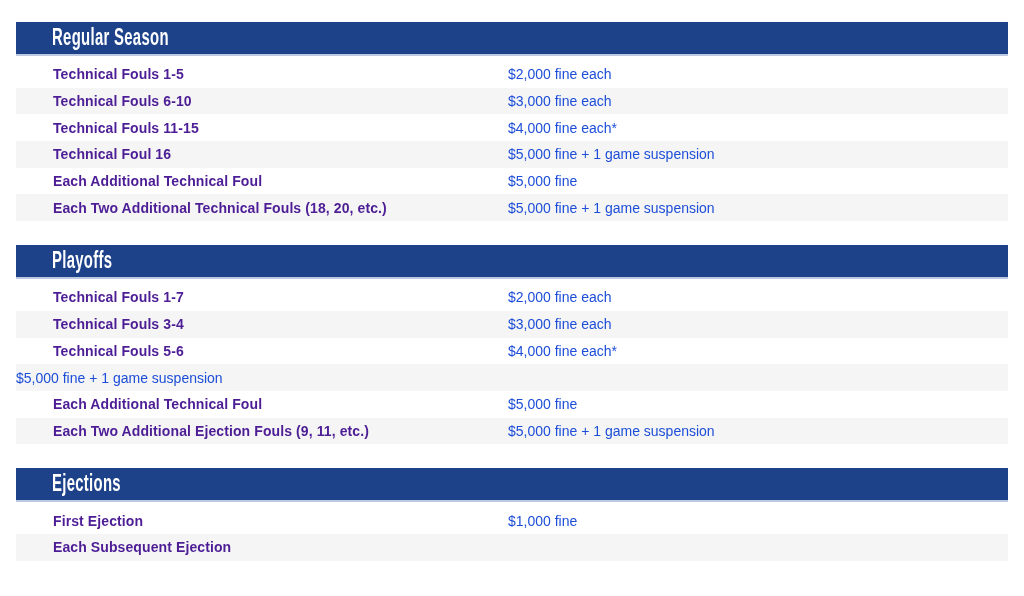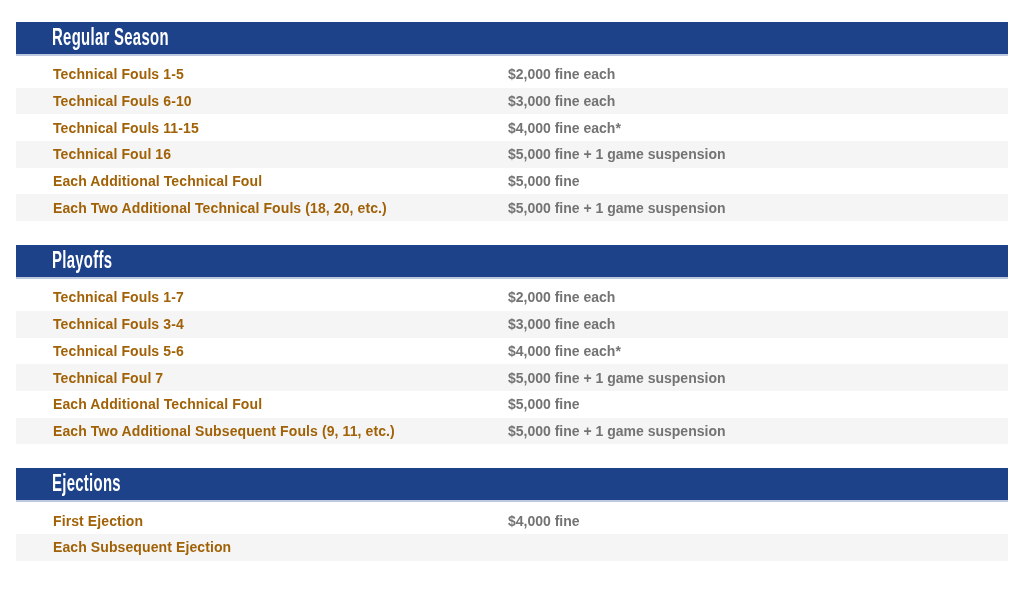--- a/index.html
+++ b/index.html
@@ -53,29 +53,29 @@
   }
   .rows .row:nth-child(even) {
     background: #f5f5f5;
   }
   .cell-label {
     width: 492px;
     box-sizing: border-box;
     padding-left: 37px;
     font-size: 14px;
     font-weight: 700;
-    color: #a16207;
+    color: #4c1d95;
     letter-spacing: 0.1px;
     white-space: nowrap;
   }
   .cell-value {
     flex: 1;
     font-size: 14px;
-    font-weight: 700;
-    color: #737373;
+    font-weight: 400;
+    color: #1d4ed8;
     white-space: nowrap;
   }
 </style>
 </head>
 <body>
 
 <div class="page">
   <div class="fines-table">
 
     <div class="section">
@@ -121,42 +121,41 @@
         </div>
         <div class="row">
           <div class="cell-label">Technical Fouls 3-4</div>
           <div class="cell-value">$3,000 fine each</div>
         </div>
         <div class="row">
           <div class="cell-label">Technical Fouls 5-6</div>
           <div class="cell-value">$4,000 fine each*</div>
         </div>
         <div class="row">
-          <div class="cell-label">Technical Foul 7</div>
           <div class="cell-value">$5,000 fine + 1 game suspension</div>
         </div>
         <div class="row">
           <div class="cell-label">Each Additional Technical Foul</div>
           <div class="cell-value">$5,000 fine</div>
         </div>
         <div class="row">
-          <div class="cell-label">Each Two Additional Subsequent Fouls (9, 11, etc.)</div>
+          <div class="cell-label">Each Two Additional Ejection Fouls (9, 11, etc.)</div>
           <div class="cell-value">$5,000 fine + 1 game suspension</div>
         </div>
       </div>
     </div>
 
     <div class="section">
       <div class="section-header">
         <span class="section-title">Ejections</span>
       </div>
       <div class="rows">
         <div class="row">
           <div class="cell-label">First Ejection</div>
-          <div class="cell-value">$4,000 fine</div>
+          <div class="cell-value">$1,000 fine</div>
         </div>
         <div class="row">
           <div class="cell-label">Each Subsequent Ejection</div>
         </div>
       </div>
     </div>
 
   </div>
 </div>
 

